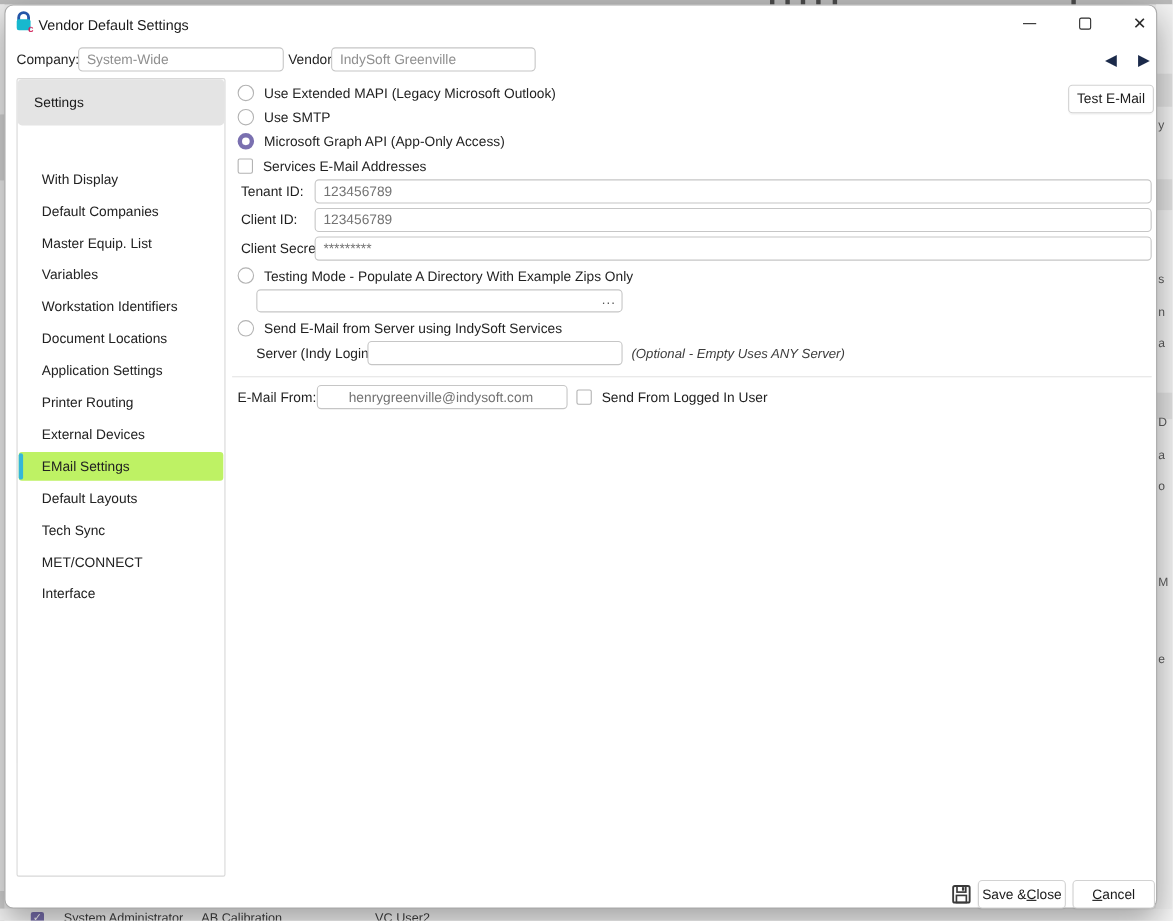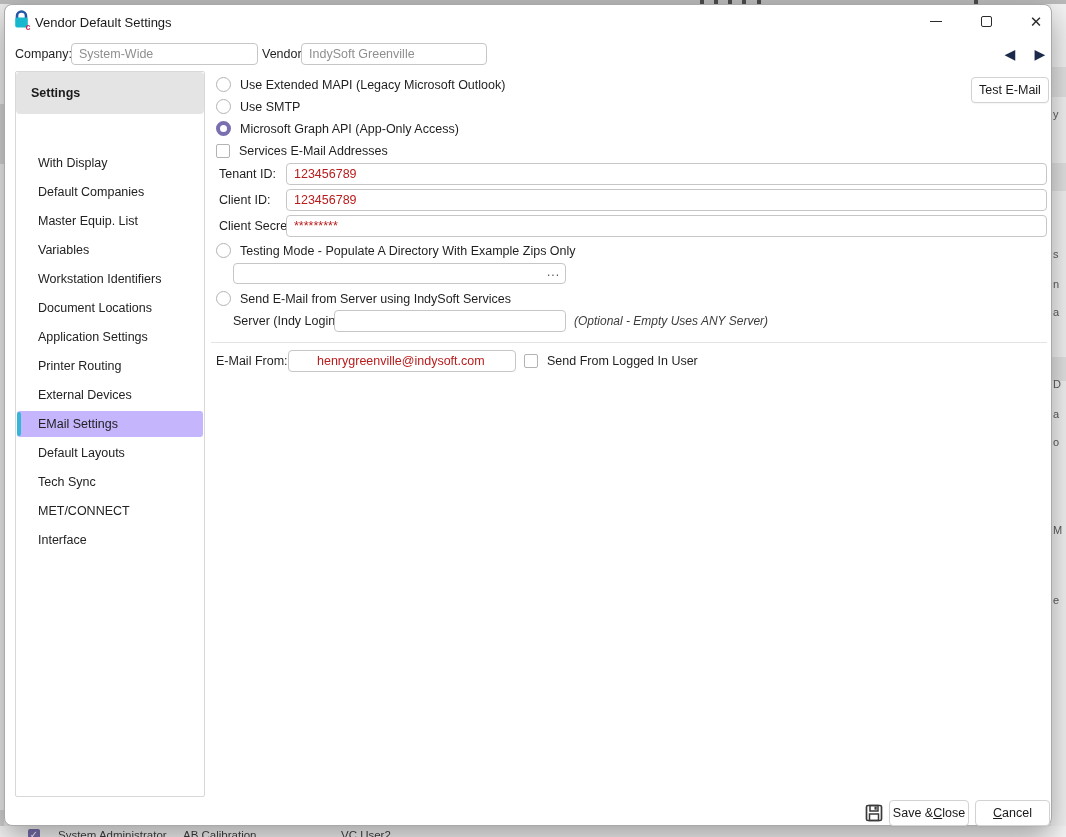--- a/index.html
+++ b/index.html
@@ -31,36 +31,36 @@
   .abs { position:absolute; }
   .titlebar-icon { left:8px; top:5px; width:20px; height:20px; }
   .title-text { left:30px; top:10px; font-size:13px; color:#1a1a1a; white-space:nowrap; }
   .winbtn { top:2px; width:30px; height:28px; display:flex; align-items:center; justify-content:center; cursor:default; }
   .winbtn-min-glyph { width:12px; height:0; border-top:1.4px solid #2b2b2b; }
   .winbtn-max-glyph { width:11px; height:11px; border:1.3px solid #2b2b2b; border-radius:2px; }
   .winbtn-close-glyph { font-size:15px; color:#2b2b2b; line-height:1; }
   label.lbl { font-size:12.5px; color:#1f1f1f; line-height:22px; white-space:nowrap; }
   input.field {
     height:22px; border:1px solid #c6c6c6; border-radius:4px; background:#fff;
-    font-family:"Liberation Sans", sans-serif; font-size:12.5px; color:#b91c1c; padding:0 7px; outline:none;
+    font-family:"Liberation Sans", sans-serif; font-size:12.5px; color:#737373; padding:0 7px; outline:none;
   }
   input.field.ghost { color:#8f8f8f; }
   .navarrow { top:40px; width:18px; height:18px; font-size:14px; color:#1b2a4a; line-height:18px; text-align:center; cursor:default; }
   .btn {
     background:#fff; border:1px solid #d2d2d2; border-radius:4px;
     font-family:"Liberation Sans", sans-serif; font-size:12.5px; color:#1a1a1a;
     display:flex; align-items:center; justify-content:center; cursor:default;
     box-shadow: 0 1px 1px rgba(0,0,0,0.04);
   }
   
   .side-panel { left:10px; top:66px; width:190px; height:726px; border:1px solid #d8d8d8; border-radius:2px; background:#fff; }
   .side-header { left:11px; top:67px; width:188px; height:42px; background:#e4e4e4; border-radius:4px;
-    font-size:12.5px; font-weight:bold; color:#1a1a1a; line-height:42px; padding-left:15px; }
+    font-size:12.5px; font-weight:normal; color:#1a1a1a; line-height:42px; padding-left:15px; }
   .side-item { left:12px; width:186px; height:26px; line-height:26px; font-size:12.5px; color:#222; padding-left:21px; border-radius:3px; cursor:default; white-space:nowrap; }
-  .side-item.selected { background:#c4b5fd; }
+  .side-item.selected { background:#bef264; }
   .side-accent { position:absolute; left:0; top:1px; width:4px; height:24px; background:#35b6d9; border-radius:2px; }
   
   .opt-row { display:flex; align-items:center; gap:9px; height:17px; cursor:default; }
   .opt-label { font-size:12.5px; color:#1f1f1f; white-space:nowrap; }
   .radio { width:15px; height:15px; border-radius:50%; border:1px solid #b3b3b3; background:#fff; flex:0 0 auto; }
   .radio.checked { border:4.5px solid #7a70b0; }
   .cbox { width:14px; height:14px; border:1px solid #b3b3b3; border-radius:2px; background:#fff; flex:0 0 auto; }
   .ellipsis-btn { position:absolute; right:6px; top:2px; font-size:12px; color:#555; letter-spacing:1px; cursor:default; }
   .note-italic { font-size:12px; font-style:italic; color:#3c3c3c; white-space:nowrap; }
   .divider { height:1px; background:#e4e4e4; }

